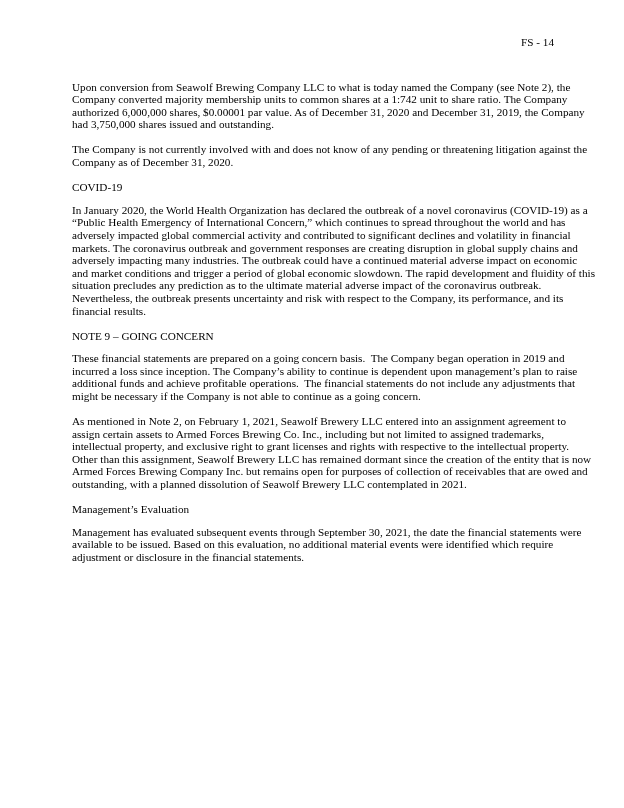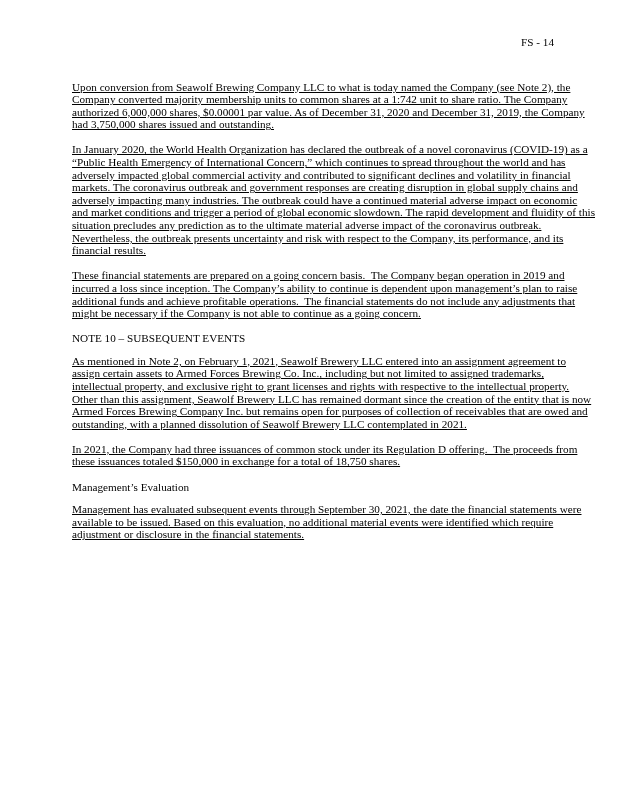--- a/index.html
+++ b/index.html
@@ -30,53 +30,53 @@
   }
   .doc-block {
     white-space: pre;
     margin: 0;
   }
   .doc-heading {
     margin: 0 0 10px 0;
   }
   .doc-paragraph {
     margin: 0 0 12.5px 0;
-    text-decoration: underline;
   }
 </style>
 </head>
 <body>
 
 <div class="page">
   <div class="page-number">FS - 14</div>
   <div id="doc-content">
       <div class="doc-block doc-paragraph">Upon conversion from Seawolf Brewing Company LLC to what is today named the Company (see Note 2), the
 Company converted majority membership units to common shares at a 1:742 unit to share ratio. The Company
 authorized 6,000,000 shares, $0.00001 par value. As of December 31, 2020 and December 31, 2019, the Company
 had 3,750,000 shares issued and outstanding.</div>
+      <div class="doc-block doc-paragraph">The Company is not currently involved with and does not know of any pending or threatening litigation against the
+Company as of December 31, 2020.</div>
+      <div class="doc-block doc-heading">COVID-19</div>
       <div class="doc-block doc-paragraph">In January 2020, the World Health Organization has declared the outbreak of a novel coronavirus (COVID-19) as a
 “Public Health Emergency of International Concern,” which continues to spread throughout the world and has
 adversely impacted global commercial activity and contributed to significant declines and volatility in financial
 markets. The coronavirus outbreak and government responses are creating disruption in global supply chains and
 adversely impacting many industries. The outbreak could have a continued material adverse impact on economic
 and market conditions and trigger a period of global economic slowdown. The rapid development and fluidity of this
 situation precludes any prediction as to the ultimate material adverse impact of the coronavirus outbreak.
 Nevertheless, the outbreak presents uncertainty and risk with respect to the Company, its performance, and its
 financial results.</div>
+      <div class="doc-block doc-heading">NOTE 9 – GOING CONCERN</div>
       <div class="doc-block doc-paragraph">These financial statements are prepared on a going concern basis.  The Company began operation in 2019 and
 incurred a loss since inception. The Company’s ability to continue is dependent upon management’s plan to raise
 additional funds and achieve profitable operations.  The financial statements do not include any adjustments that
 might be necessary if the Company is not able to continue as a going concern.</div>
-      <div class="doc-block doc-heading">NOTE 10 – SUBSEQUENT EVENTS</div>
       <div class="doc-block doc-paragraph">As mentioned in Note 2, on February 1, 2021, Seawolf Brewery LLC entered into an assignment agreement to
 assign certain assets to Armed Forces Brewing Co. Inc., including but not limited to assigned trademarks,
 intellectual property, and exclusive right to grant licenses and rights with respective to the intellectual property.
 Other than this assignment, Seawolf Brewery LLC has remained dormant since the creation of the entity that is now
 Armed Forces Brewing Company Inc. but remains open for purposes of collection of receivables that are owed and
 outstanding, with a planned dissolution of Seawolf Brewery LLC contemplated in 2021.</div>
-      <div class="doc-block doc-paragraph">In 2021, the Company had three issuances of common stock under its Regulation D offering.  The proceeds from
-these issuances totaled $150,000 in exchange for a total of 18,750 shares.</div>
       <div class="doc-block doc-heading">Management’s Evaluation</div>
       <div class="doc-block doc-paragraph">Management has evaluated subsequent events through September 30, 2021, the date the financial statements were
 available to be issued. Based on this evaluation, no additional material events were identified which require
 adjustment or disclosure in the financial statements.</div>
     </div>
 </div>
 
 </body></html>

